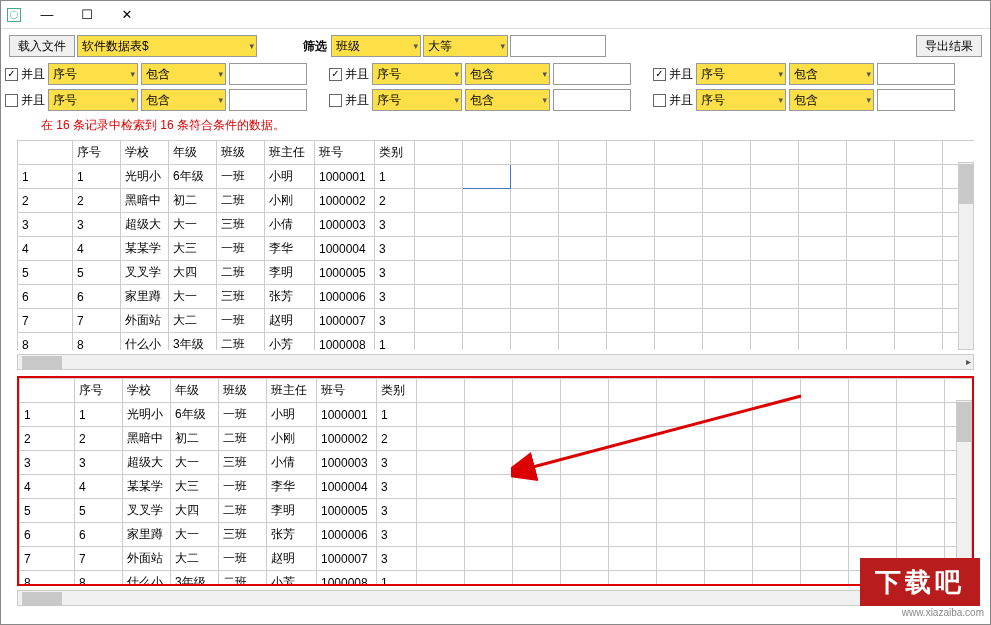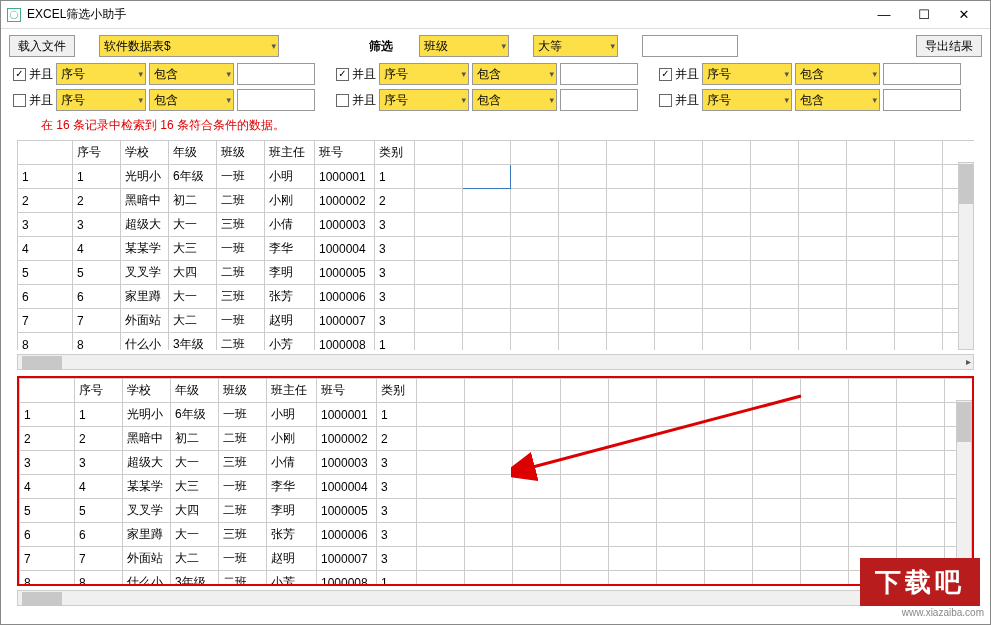--- a/index.html
+++ b/index.html
@@ -2,31 +2,31 @@
 <html><head>
 <meta charset="utf-8">
 <style>
 * { box-sizing: border-box; font-family: "Microsoft YaHei", sans-serif; font-size: 12px; }
 body { margin: 0; background: #fff; width: 991px; height: 625px; border: 1px solid #888; overflow: hidden; position: relative; }
 .titlebar { height: 28px; display: flex; align-items: center; padding: 0 6px; border-bottom: 1px solid #ddd; }
 .titlebar .icon { width: 14px; height: 14px; border: 1px solid #4a8; margin-right: 6px; display: flex; align-items: center; justify-content: center; font-size: 8px; color: #4a8; }
 .titlebar .title { flex: 1; }
 .winbtns { display: flex; }
 .winbtn { width: 40px; height: 24px; display: flex; align-items: center; justify-content: center; font-size: 13px; }
-.toolbar { padding: 6px 8px 4px 8px; display: flex; align-items: center; gap: 24px; }
+.toolbar { padding: 6px 8px 4px 8px; display: flex; align-items: center; gap: 2px; }
 .btn { border: 1px solid #999; background: #f0f0f0; padding: 2px 8px; height: 22px; display: inline-flex; align-items: center; }
 .btn.wide { width: 185px; justify-content: center; border: 1px solid #3a78c0; background: #e5f0fb; }
 .combo { border: 1px solid #999; background: #fde047; height: 22px; display: inline-flex; align-items: center; padding: 0 4px; position: relative; }
 .combo.w180 { width: 180px; }
 .combo.w90 { width: 90px; }
 .combo.w70 { width: 85px; }
 .combo .arrow { position: absolute; right: 2px; font-size: 9px; color: #555; }
 .input { border: 1px solid #999; background: #fff; height: 22px; display: inline-block; }
 .lbl { padding: 0 2px; font-weight: bold; }
-.filterrow { padding: 2px 12px; display: flex; align-items: flex-start; gap: 4px; }
+.filterrow { padding: 2px 4px; display: flex; align-items: flex-start; gap: 4px; }
 .filtergroup { display: flex; align-items: center; gap: 3px; width: 320px; }
 .cb { width: 13px; height: 13px; border: 1px solid #666; display: inline-flex; align-items: center; justify-content: center; font-size: 10px; background: #fff; }
 .cb.on::after { content: "✓"; color: #000; line-height: 1; }
 .status { color: #d00; padding: 4px 16px 6px 40px; }
 .gridwrap { margin: 0 16px 4px 16px; position: relative; }
 .gridwrap.outlined { border: 2px solid #d00; }
 .table { border-collapse: collapse; width: 100%; table-layout: fixed; }
 .table th, .table td { border: 1px solid #ccc; padding: 3px 4px; height: 23px; text-align: left; overflow: hidden; white-space: nowrap; }
 .table th { background: #fff; font-weight: normal; }
 .table td.rowhead { background: #fff; }
@@ -39,21 +39,20 @@
 .watermark { position:absolute; right:6px; bottom:6px; font-size:10px; color:#888; }
 .dlbanner { position:absolute; right:10px; bottom:18px; width:120px; height:48px; background:#b91c1c; color:#fff; display:flex; align-items:center; justify-content:center; font-size:26px; font-weight:bold; letter-spacing:4px; }
 .arrowline { position:absolute; pointer-events:none; }
 col.c0{width:55px}col.c1{width:48px}col.c2{width:48px}col.c3{width:48px}col.c4{width:48px}col.c5{width:50px}col.c6{width:60px}col.c7{width:40px}col.rest{width:48px}
 </style>
 </head>
 <body>
 
 <div class="titlebar">
   <span class="icon">◯</span>
-  <span class="title">EXCEL筛选小助手</span>
   <div class="winbtns">
     <div class="winbtn">—</div>
     <div class="winbtn">☐</div>
     <div class="winbtn">✕</div>
   </div>
 </div>
 
 <div class="toolbar">
   <span class="btn">载入文件</span>
   <span class="combo w180">

